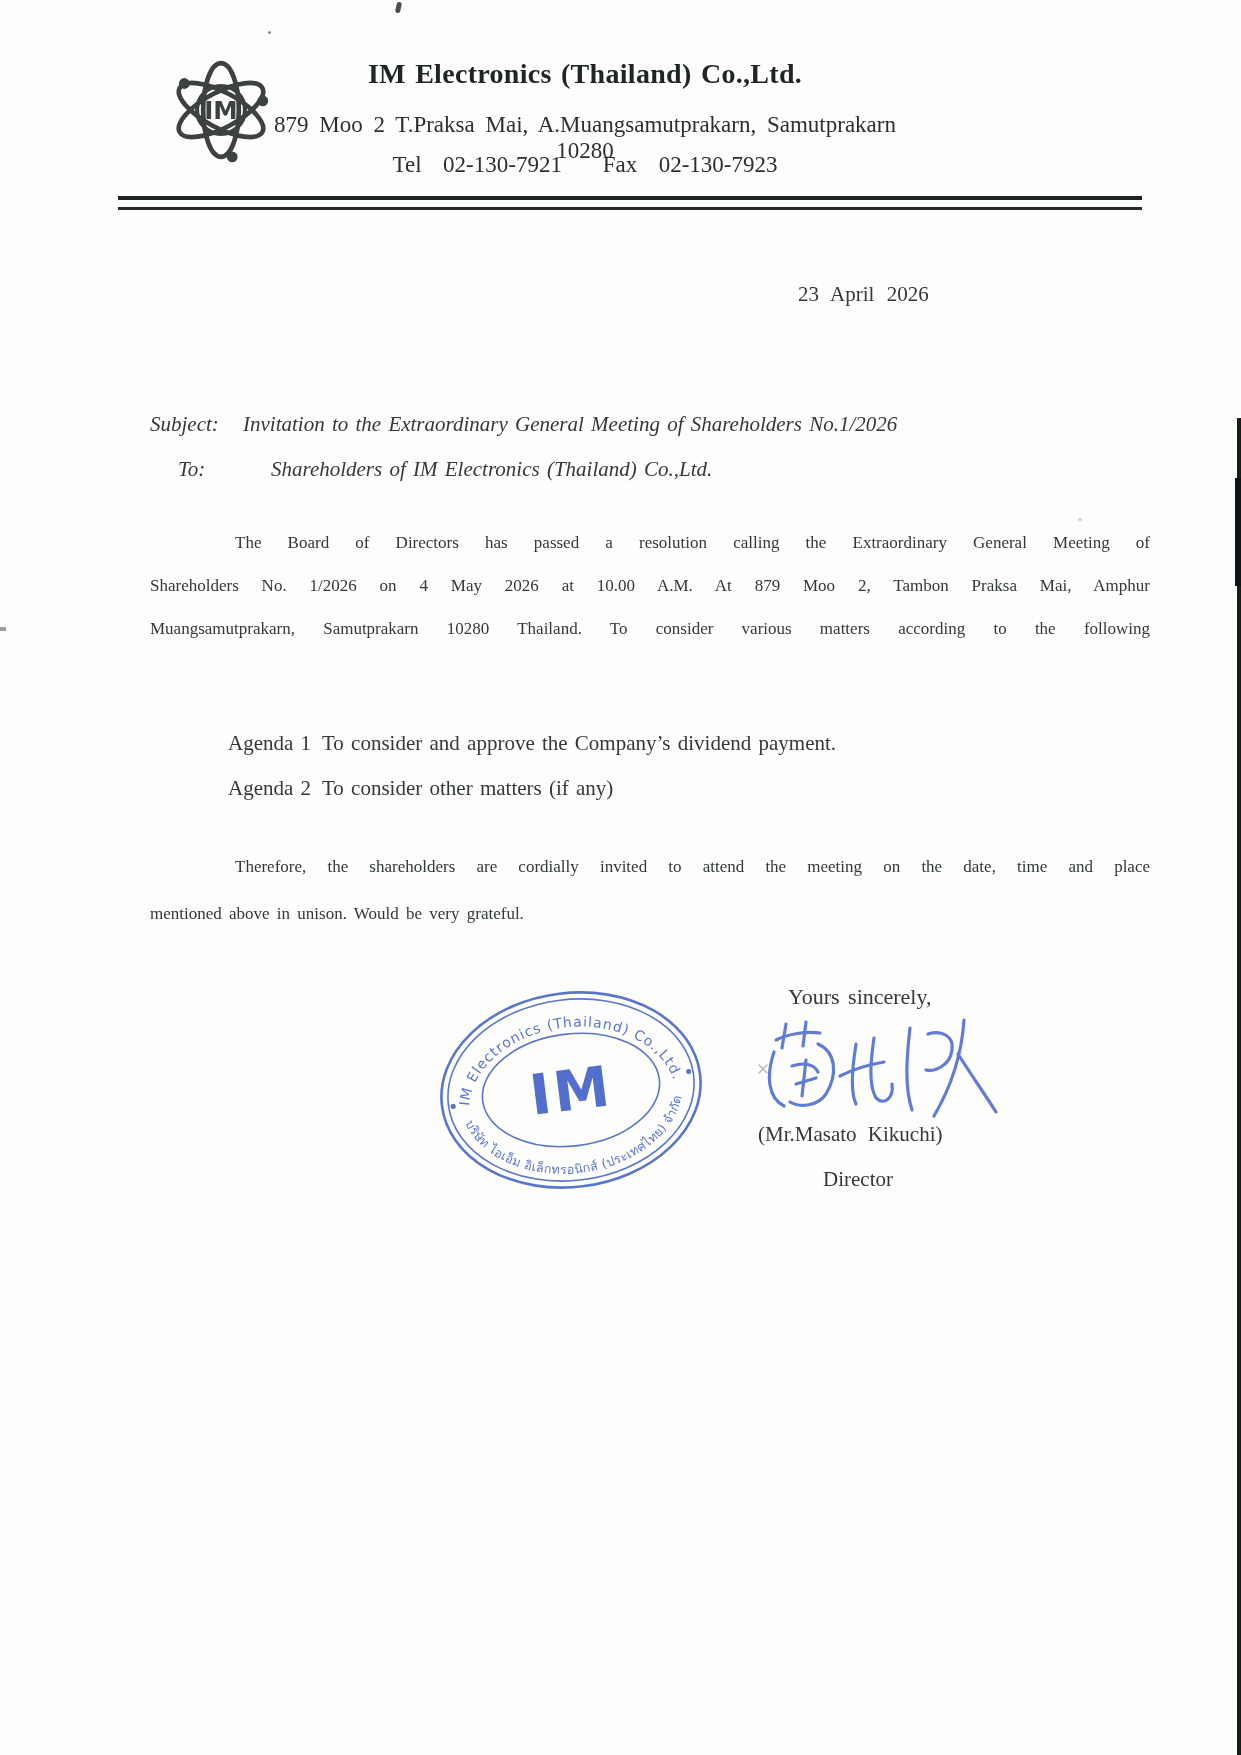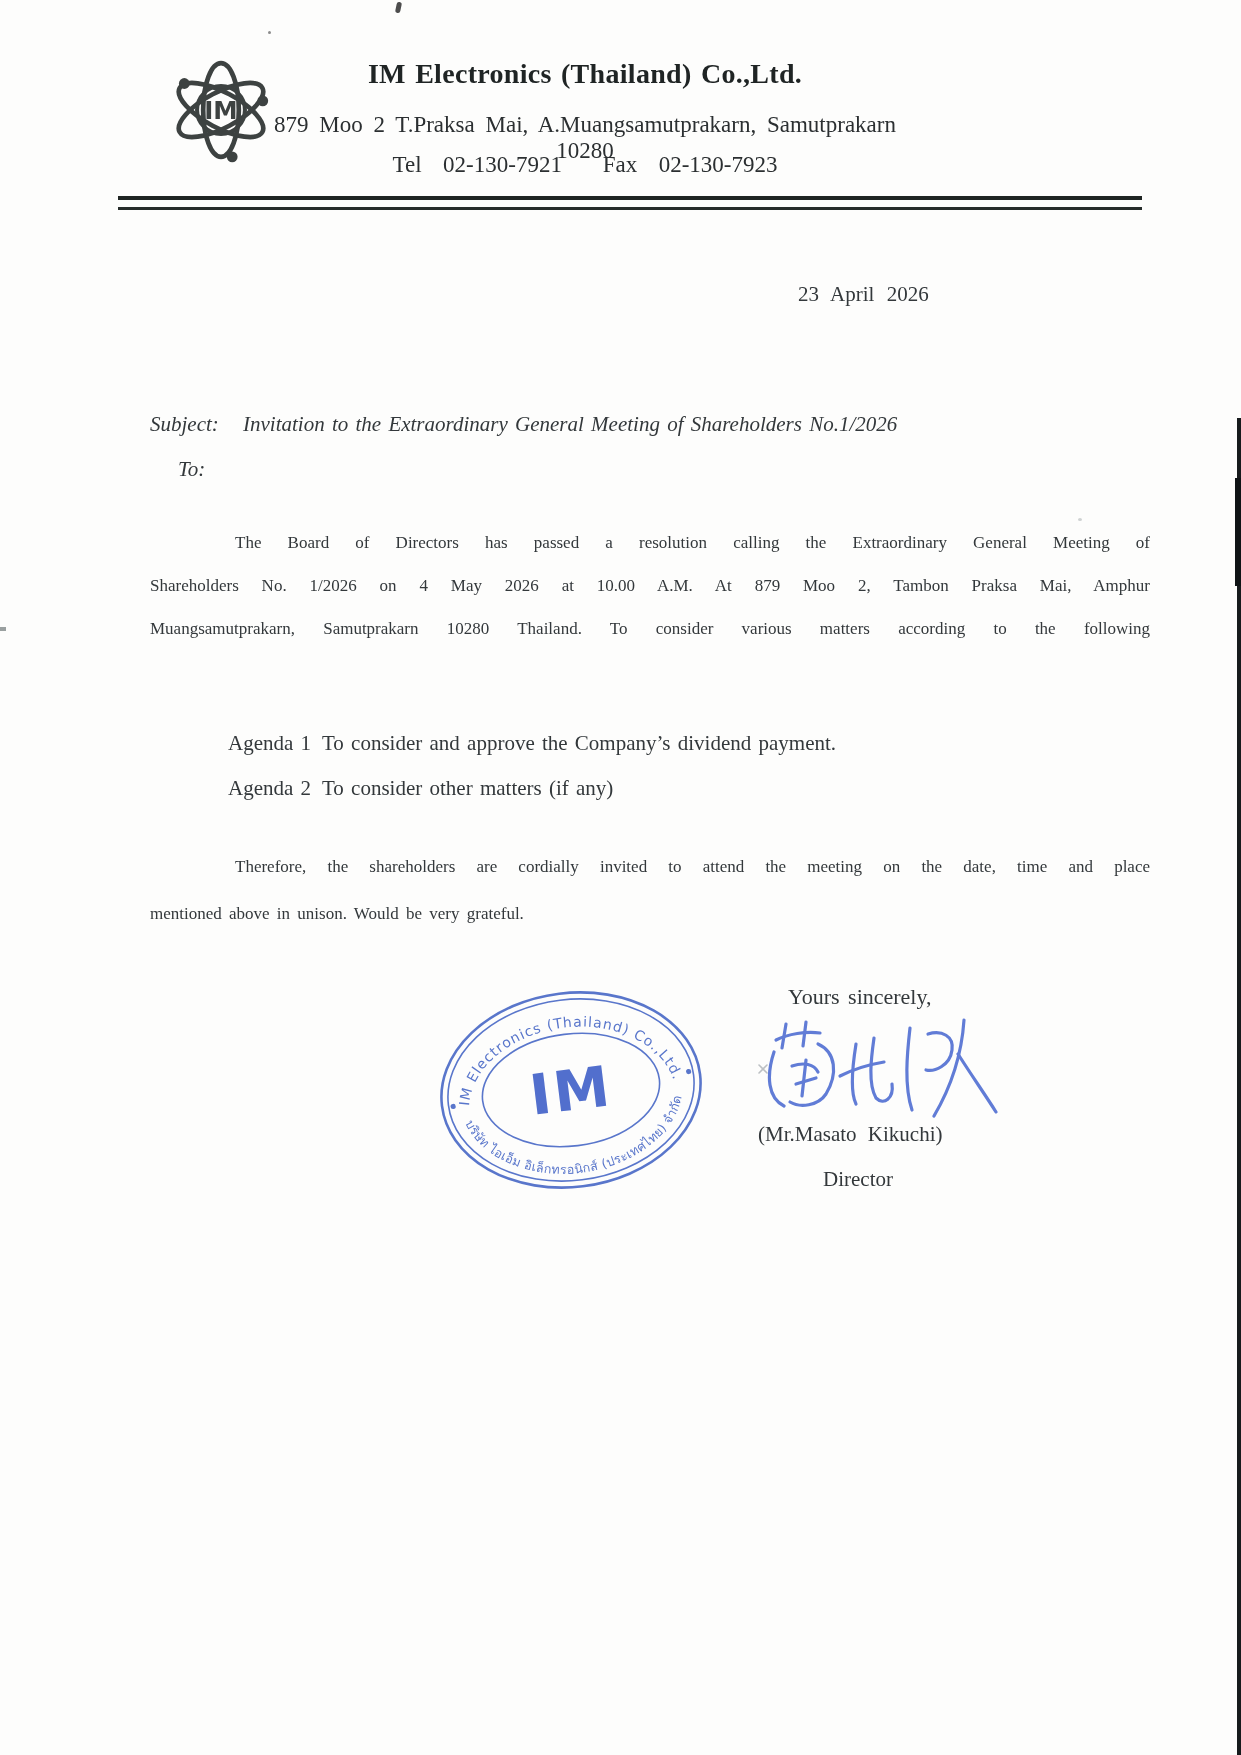--- a/index.html
+++ b/index.html
@@ -80,20 +80,21 @@
   <div class="rule rule-2"></div>
 
   <div class="date-line">23 April 2026</div>
 
   <div class="ref-row subject-row">
     <span class="lbl">Subject:</span>
     <span>Invitation to the Extraordinary General Meeting of Shareholders No.1/2026</span>
   </div>
   <div class="ref-row to-row">
     <span class="lbl">To:</span>
+    <span>Shareholders of IM Electronics (Thailand) Co.,Ltd.</span>
   </div>
 
   <div class="para para-1">
     <div class="jline jline-first">The Board of Directors has passed a resolution calling the Extraordinary General Meeting of</div>
     <div class="jline">Shareholders No. 1/2026 on 4 May 2026 at 10.00 A.M. At 879 Moo 2, Tambon Praksa Mai, Amphur</div>
     <div class="jline">Muangsamutprakarn, Samutprakarn 10280 Thailand. To consider various matters according to the following</div>
   </div>
 
   <div class="agenda-row agenda-1">
     <span class="lbl">Agenda 1</span>

